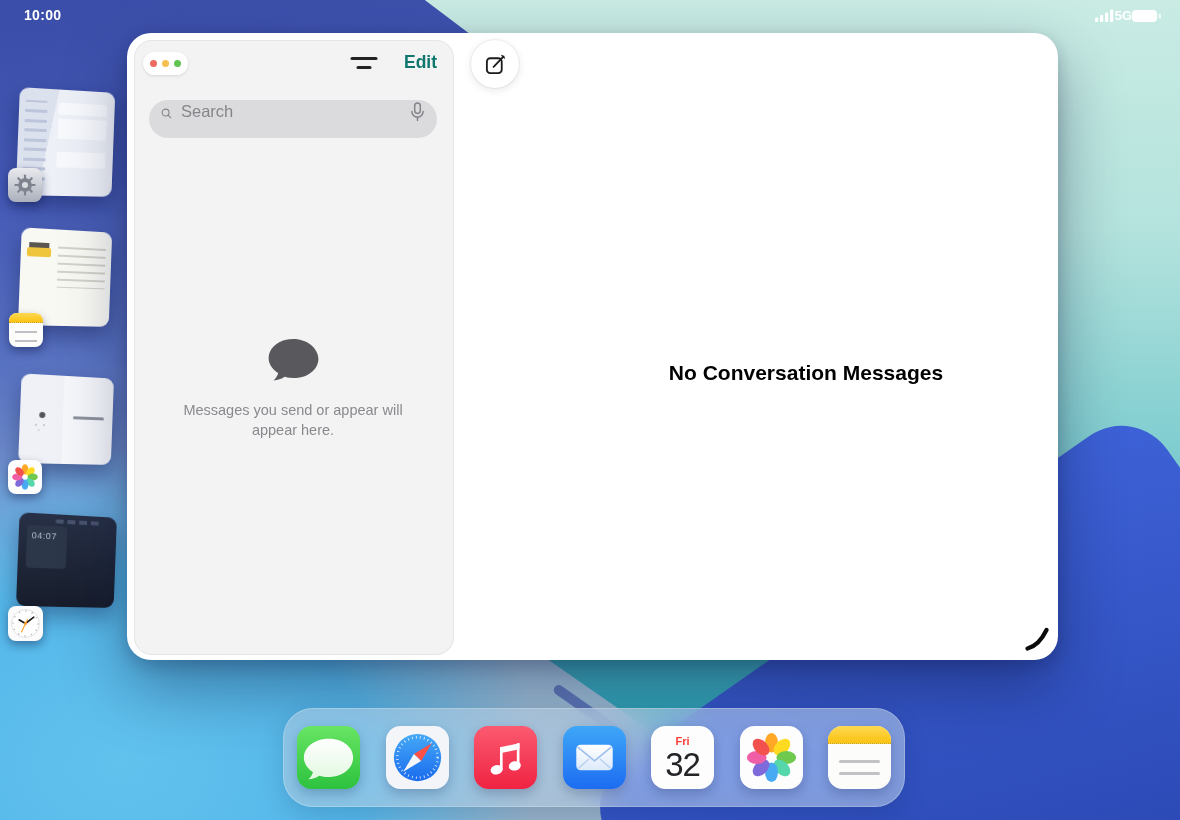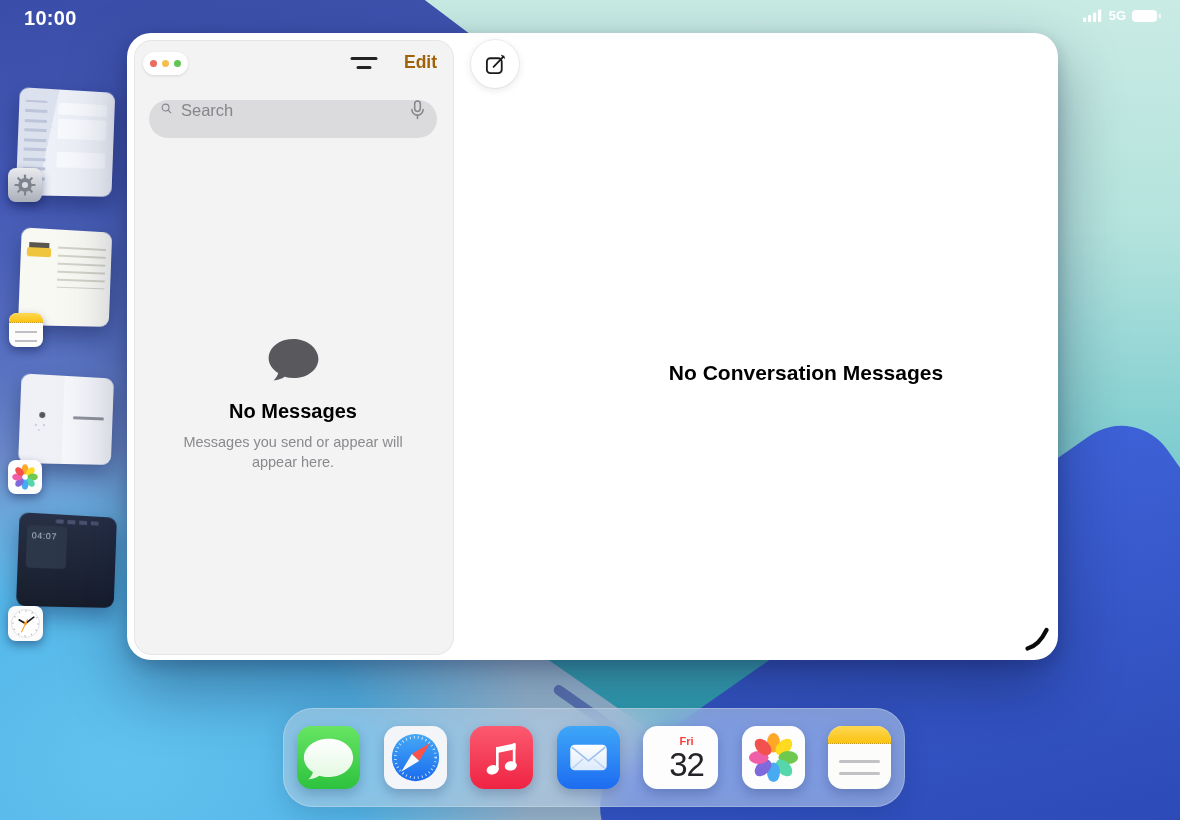--- a/index.html
+++ b/index.html
@@ -16,22 +16,22 @@
   .wp-bl-glow{position:absolute;left:-70px;bottom:-90px;width:600px;height:460px;
     background:radial-gradient(ellipse at 32% 68%,#62c2ee 0%,#54b7e9 42%,rgba(84,183,233,0) 72%);}
   .wp-navy-stripe{position:absolute;left:648px;top:636px;width:10px;height:240px;
     transform:rotate(-55deg);opacity:.55;border-radius:5px;
     background:linear-gradient(#2a3e9e,#3a5ac4);}
   .wp-band{position:absolute;right:-140px;bottom:-170px;width:680px;height:430px;
     transform:rotate(-35deg);border-radius:56px;
     background:linear-gradient(200deg,#3e62d8,#2b49b4 70%);}
 
   
-  .status-time{position:absolute;left:24px;top:7px;color:#fff;font-size:20px;font-weight:700;letter-spacing:.3px;}
-  .status-right{position:absolute;right:18px;top:8px;display:flex;align-items:center;gap:6px;color:#fff;}
+  .status-time{position:absolute;left:24px;top:7px;color:#fff;font-size:14px;font-weight:700;letter-spacing:.3px;}
+  .status-right{position:absolute;right:18px;top:8px;display:flex;align-items:center;color:#fff;}
   .status-right .net{font-size:13px;font-weight:600;}
 
   
   .thumb{position:absolute;border-radius:9px;box-shadow:0 10px 22px rgba(8,16,60,.38);
     transform:perspective(430px) rotateY(10deg) rotate(2.2deg);overflow:hidden;}
   .t-settings{left:18px;top:90px;width:97px;height:106px;
     background:linear-gradient(100deg,#dce1ee 0 34%,#edf0f7 34% 100%);}
   .t-settings::before{content:"";position:absolute;left:6%;top:11%;width:23%;height:78%;
     background:repeating-linear-gradient(180deg,#bcc5da 0 2.5px,rgba(0,0,0,0) 2.5px 9.5px);border-radius:2px;}
   .t-settings::after{content:"";position:absolute;left:40%;top:12%;width:52%;height:74%;
@@ -74,45 +74,45 @@
   .msg-sidebar{position:absolute;left:7px;top:7px;width:318px;height:613px;background:#f3f3f4;
     border:1px solid rgba(0,0,0,.05);border-radius:18px;}
   .traffic{position:absolute;left:16px;top:19px;width:45px;height:23px;background:#fff;border-radius:12px;
     display:flex;align-items:center;justify-content:center;gap:5px;box-shadow:0 1px 3px rgba(0,0,0,.12);}
   .traffic i{width:7px;height:7px;border-radius:50%;display:block;}
   .filter-btn{position:absolute;left:222px;top:21px;width:30px;height:22px;background:none;border:0;padding:0;cursor:pointer;}
   .filter-btn span{position:absolute;left:50%;transform:translateX(-50%);height:2.6px;border-radius:2px;background:#232326;display:block;}
   .filter-btn .f1{top:3px;width:27px;}
   .filter-btn .f2{top:12px;width:15px;}
   .edit-btn{position:absolute;left:277px;top:19px;background:none;border:0;padding:0;cursor:pointer;
-    font-family:inherit;font-size:17.5px;font-weight:600;color:#a16207;}
+    font-family:inherit;font-size:17.5px;font-weight:600;color:#0f766e;}
   .compose-btn{position:absolute;left:344px;top:7px;width:48px;height:48px;border-radius:50%;background:#fff;border:0;cursor:pointer;
     box-shadow:0 0 0 1px rgba(0,0,0,.05),0 2px 8px rgba(0,0,0,.1);display:flex;align-items:center;justify-content:center;}
   .search-wrap{position:absolute;left:22px;top:67px;width:288px;height:38px;background:#dbdbdd;border-radius:19px;
-    display:flex;align-items:flex-start;padding:0 12px;box-sizing:border-box;gap:7px;}
+    display:flex;align-items:flex-end;padding:16px 12px;box-sizing:border-box;gap:7px;}
   .search-wrap input{flex:1;border:0;background:transparent;outline:none;font-family:inherit;font-size:16.5px;color:#1c1c1e;}
   .search-wrap input::placeholder{color:#85858b;}
   .mic-btn{background:none;border:0;padding:0;cursor:pointer;display:flex;}
   .empty{position:absolute;left:41px;top:305px;width:250px;text-align:center;}
   .empty .bubble{display:block;margin:0 auto 14px;}
   .empty-title{font-size:20px;font-weight:700;color:#000;margin-bottom:9px;}
   .empty-desc{font-size:14.5px;line-height:20px;color:#8a8a8e;}
   .detail-title{position:absolute;left:452px;top:328px;width:454px;text-align:center;
     font-size:21px;font-weight:700;color:#000;}
   .resize-handle{position:absolute;right:8px;bottom:8px;width:26px;height:26px;cursor:nwse-resize;background:none;border:0;padding:0;}
 
   
   #dock{position:absolute;left:283px;top:708px;width:622px;height:99px;border-radius:30px;
     background:rgba(181,198,216,.62);backdrop-filter:blur(16px) saturate(1.4);
     box-shadow:inset 0 0 0 1px rgba(255,255,255,.22),0 8px 24px rgba(10,20,60,.15);
     display:flex;align-items:center;justify-content:space-between;padding:0 14px;box-sizing:border-box;}
   .dock-icon{width:63px;height:63px;border-radius:14.5px;overflow:hidden;position:relative;cursor:pointer;
     box-shadow:0 5px 12px rgba(8,16,60,.22);}
   .dock-icon svg{display:block;width:100%;height:100%;}
-  .di-calendar{background:#fdfdfe;display:flex;flex-direction:column;align-items:center;justify-content:center;padding-left:12px;}
+  .di-calendar{background:#fdfdfe;display:flex;flex-direction:column;align-items:center;justify-content:center;}
   .cal-weekday{font-size:11px;font-weight:600;color:#fc3d39;line-height:12px;margin-top:2px;}
   .cal-day{font-size:33px;font-weight:400;color:#242428;line-height:36px;letter-spacing:-1px;}
   .di-notes{background:#fcfcfa;}
 </style>
 </head>
 <body>
 
 <div id="stage">
 
   <div class="wp">
@@ -229,21 +229,20 @@
           <path d="M2 10 a6 6 0 0 0 12 0" fill="none" stroke="#85858b" stroke-width="1.6" stroke-linecap="round"></path>
           <line x1="8" y1="16" x2="8" y2="19.5" stroke="#85858b" stroke-width="1.6" stroke-linecap="round"></line>
         </svg>
       </button>
     </div>
 
     <div class="empty">
       <svg class="bubble" width="57" height="48" viewBox="0 0 64 54">
         <path fill="#59595d" d="M32 1 C16.5 1 4 10.6 4 22.5 c0 6.9 4.2 13 10.8 16.9 c-.9 3.4 -3 6.4 -5.3 8.5 c4.6 -.2 9.2 -1.8 12.6 -4.2 c3.1 .9 6.4 1.4 9.9 1.4 c15.5 0 28 -9.7 28 -21.6 S47.5 1 32 1 Z"></path>
       </svg>
-      <div class="empty-title">No Messages</div>
       <div class="empty-desc">Messages you send or appear will appear here.</div>
     </div>
 
     <div class="detail-title">No Conversation Messages</div>
 
     <button class="resize-handle">
       <svg width="26" height="26" viewBox="0 0 26 26">
         <path d="M3.5 22.5 Q15 19.5 22.5 4" fill="none" stroke="#0c0c0c" stroke-width="4.2" stroke-linecap="round"></path>
       </svg>
     </button>

